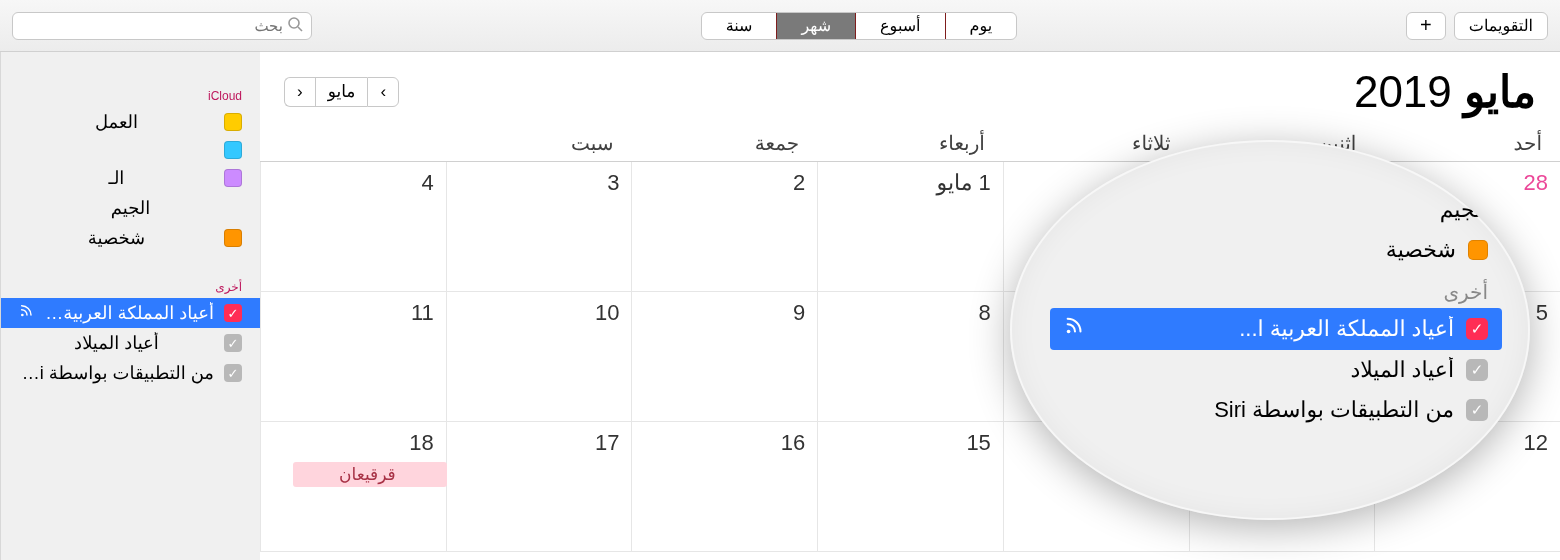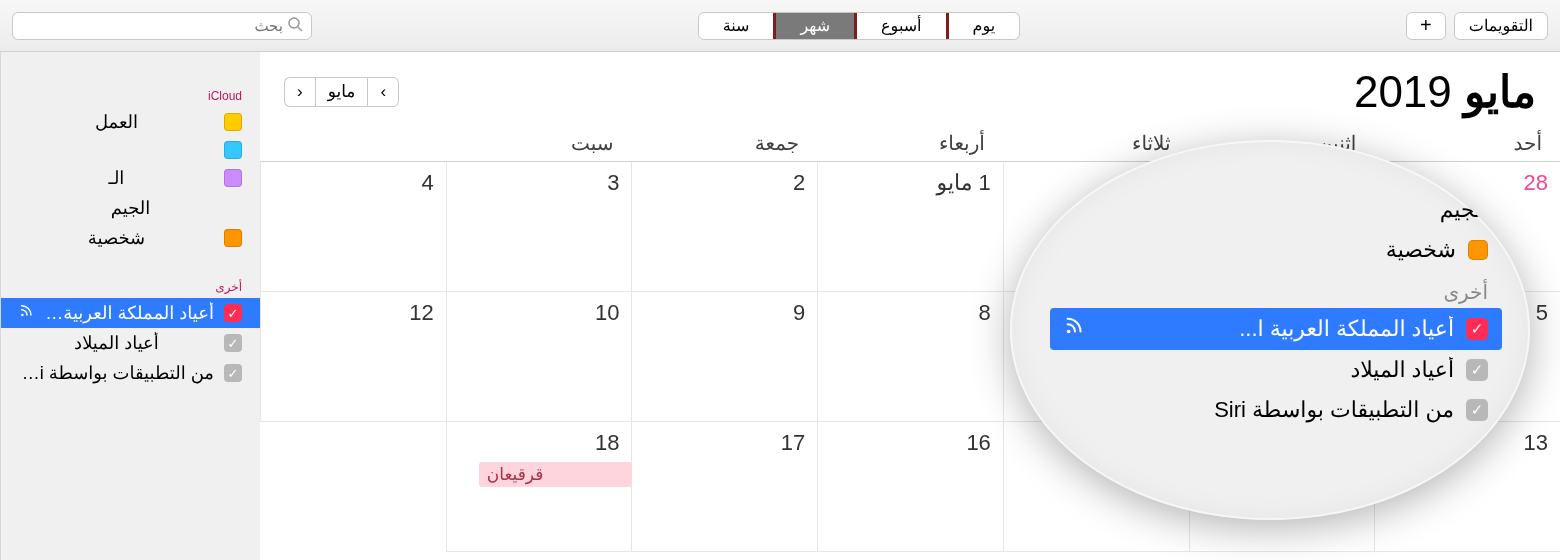--- a/index.html
+++ b/index.html
@@ -2,21 +2,21 @@
 <html dir="rtl" lang="ar"><head>
 <meta charset="utf-8">
 <style>
 * { margin: 0; padding: 0; box-sizing: border-box; font-family: -apple-system, "Helvetica Neue", Arial, sans-serif; }
 body { background: #fff; width: 1560px; height: 560px; overflow: hidden; position: relative; }
 
 .toolbar { height: 52px; background: linear-gradient(#f7f7f7, #ececec); border-bottom: 1px solid #d0d0d0; display: flex; align-items: center; padding: 0 12px; gap: 8px; }
 .tb-btn { background: #fff; border: 1px solid #c8c8c8; border-radius: 6px; height: 28px; padding: 0 14px; font-size: 16px; display: flex; align-items: center; cursor: pointer; }
 .tb-btn.icon { width: 40px; justify-content: center; font-size: 20px; font-weight: 200; }
 .seg { display: flex; background: #fff; border: 1px solid #c8c8c8; border-radius: 6px; overflow: hidden; height: 28px; }
-.seg-btn { border: none; background: transparent; padding: 0 24px; font-size: 16px; cursor: pointer; border-left: 3px solid #7f1d1d; }
+.seg-btn { border: none; background: transparent; padding: 0 24px; font-size: 16px; cursor: pointer; border-left: 1px solid #7f1d1d; }
 .seg-btn:last-child { border-left: none; }
 .seg-btn.active { background: #7a7a7a; color: #fff; }
 .search-wrap { display: flex; align-items: center; background: #fff; border: 1px solid #c8c8c8; border-radius: 6px; height: 28px; padding: 0 8px; width: 300px; }
 .search-wrap input { border: none; outline: none; flex: 1; font-size: 15px; text-align: right; background: transparent; }
 .search-icon { color: #999; font-size: 16px; margin-left: 4px; }
 .spacer { flex: 1; }
 
 .main { display: flex; height: calc(100% - 52px); }
 .sidebar { width: 260px; background: #f0f0f0; border-left: 1px solid #d8d8d8; padding: 10px 0; font-size: 18px; }
 .sb-heading { color: #be185d; font-size: 12px; padding: 4px 18px; margin-top: 23px; }
@@ -42,21 +42,21 @@
 .weekdays { display: grid; grid-template-columns: repeat(7, 1fr); border-bottom: 1px solid #d0d0d0; }
 .weekday { text-align: right; padding: 6px 18px; font-size: 20px; color: #404040; }
 
 .grid { display: grid; grid-template-columns: repeat(7, 1fr); grid-auto-rows: 130px; flex: 1; }
 .cell { border-left: 1px solid #e6e6e6; border-bottom: 1px solid #e6e6e6; padding: 8px 12px; position: relative; }
 .cell:first-child { border-left: none; }
 .date-num { font-size: 22px; color: #333; text-align: right; }
 .date-num.dim { color: #ec4899; }
 .date-num.first { white-space: nowrap; }
 .today-badge { display: inline-flex; width: 34px; height: 34px; border-radius: 50%; background: #ff3b30; color: #fff; align-items: center; justify-content: center; font-size: 20px; }
-.event { background: #ffd5dd; color: #a83246; font-size: 17px; padding: 2px 8px; margin-top: 6px; border-radius: 3px; text-align: left; margin-left: 20px; }
+.event { background: #ffd5dd; color: #a83246; font-size: 17px; padding: 2px 8px; margin-top: 6px; border-radius: 3px; text-align: center; margin-left: 20px; }
 .event.full { margin-right: -13px; padding-right: 13px; }
 
 .magnifier { position: absolute; top: 140px; left: 1010px; width: 520px; height: 380px; border-radius: 50%; background: #f0f0f0; box-shadow: 0 8px 40px rgba(0,0,0,.3), inset 0 0 0 2px rgba(255,255,255,.6), inset 0 0 30px rgba(0,0,0,.05); overflow: hidden; padding: 50px 28px 0 40px; font-size: 22px; }
 .mag-item { display: flex; align-items: center; padding: 7px 14px; gap: 12px; border-radius: 4px; }
 .mag-item.sel { background: #2f7bff; color: #fff; }
 .mag-heading { color: #888; font-size: 20px; padding: 10px 14px 4px; text-align: right; }
 .mag-dot { width: 20px; height: 20px; border-radius: 5px; border: 1px solid rgba(0,0,0,.12); }
 .mag-check { width: 22px; height: 22px; border-radius: 5px; background: #b8b8b8; display: flex; align-items: center; justify-content: center; color: #fff; font-size: 15px; flex-shrink: 0; }
 .mag-check.pink { background: #ff2d55; }
 .mag-label { flex: 1; white-space: nowrap; overflow: hidden; text-overflow: ellipsis; text-align: right; }
@@ -143,20 +143,23 @@
         <div class="cell">
           <div class="date-num">8</div>
         </div>
         <div class="cell">
           <div class="date-num">9</div>
         </div>
         <div class="cell">
           <div class="date-num">10</div>
         </div>
         <div class="cell">
+          <div class="date-num">11</div>
+        </div>
+        <div class="cell">
           <div class="date-num">12</div>
         </div>
         <div class="cell">
           <div class="date-num">13</div>
         </div>
         <div class="cell">
           <div class="date-num">14</div>
         </div>
         <div class="cell">
           <div class="date-num">15</div>

